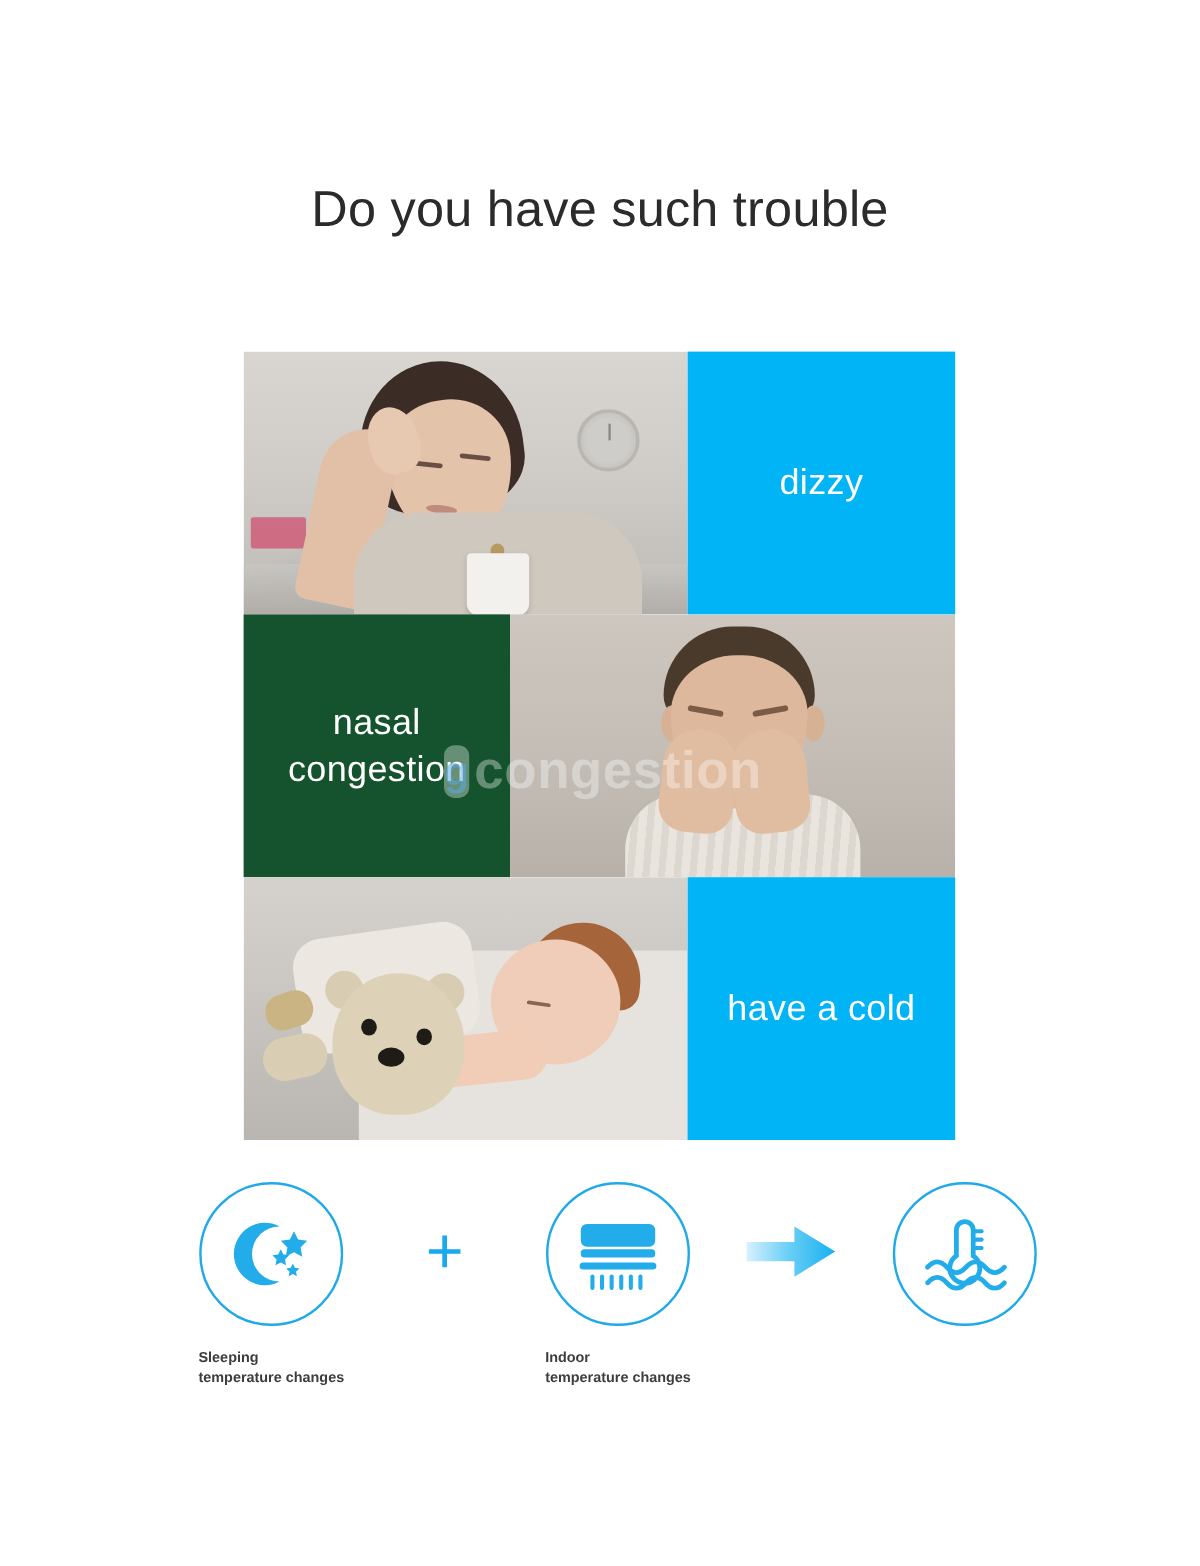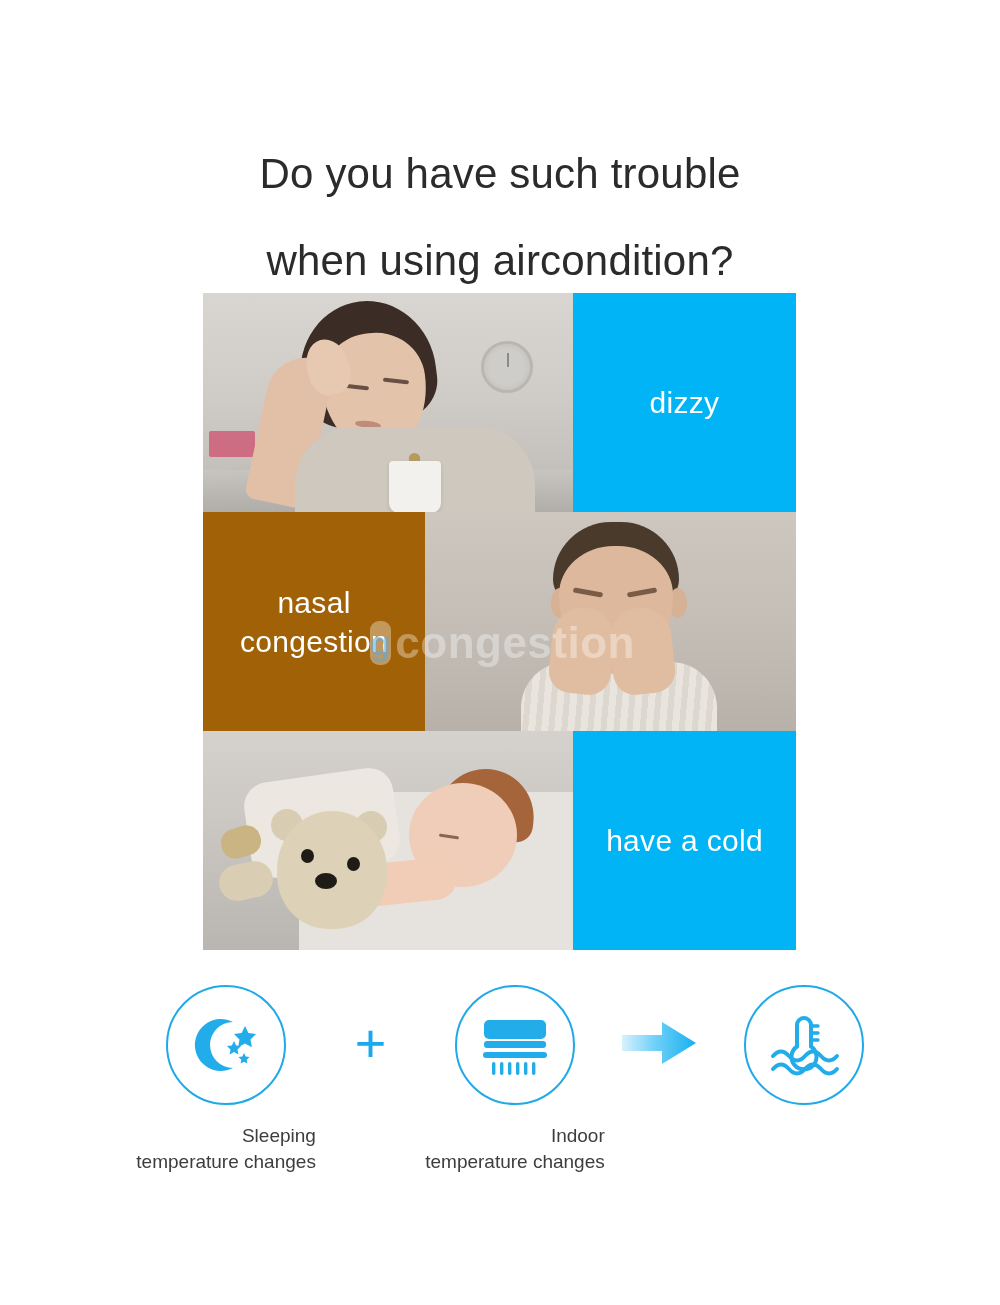--- a/index.html
+++ b/index.html
@@ -61,21 +61,21 @@
     align-items: center;
     justify-content: center;
     text-align: center;
     color: #ffffff;
     font-size: 30px;
     line-height: 1.3;
     font-weight: 400;
     letter-spacing: 0.3px;
   }
   .cell-cyan  { background: #00b4f5; }
-  .cell-blue  { background: #a16207; }
+  .cell-blue  { background: #14532d; }
 
   
   .r1-photo { width: 370px; }
   .r1-label { width: 223px; }
   
   .r2-label { width: 222px; }
   .r2-photo { width: 371px; }
   
   .r3-photo { width: 370px; }
   .r3-label { width: 223px; }
@@ -293,24 +293,25 @@
   }
   .icon-ring {
     width: 116px; height: 116px;
     border-radius: 50%;
     border: 2.5px solid #1fa9e8;
     display: flex; align-items: center; justify-content: center;
     background: #ffffff;
   }
   .feature-caption {
     margin-top: 18px;
-    text-align: right;
-    font-size: 19px;
+    text-align: left;
+    font-size: 12px;
     line-height: 1.38;
     color: #3d3d3d;
+    font-weight: bold;
   }
   .feature-caption .cap-line { display: block; white-space: nowrap; }
 
   .connector {
     width: 78px;
     height: 116px;
     display: flex;
     align-items: center;
     justify-content: center;
   }
@@ -321,21 +322,20 @@
     font-weight: 300;
   }
 </style>
 </head>
 <body>
 
 <div class="page">
 
   <div class="headline">
     <span class="hl-line">Do you have such trouble</span>
-    <span class="hl-line">when using aircondition?</span>
   </div>
 
   <div class="grid">
 
     <div class="grid-row">
       <div class="cell r1-photo">
         <div class="photo ph-woman">
           <div class="desk"></div>
           <div class="clock"></div>
           <div class="book"></div>

